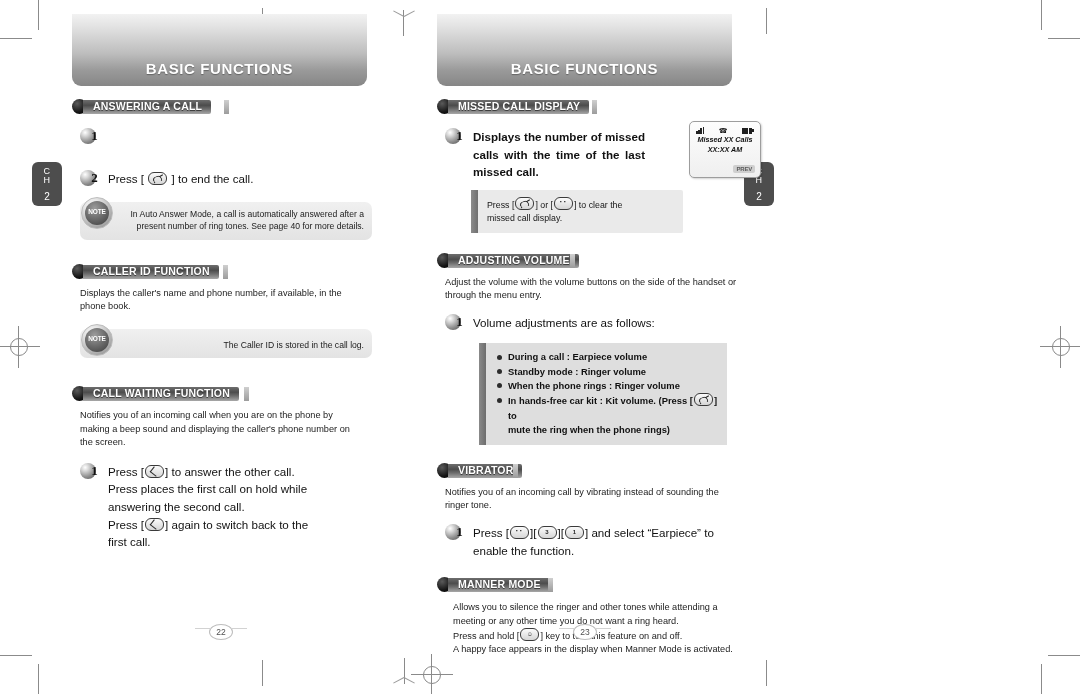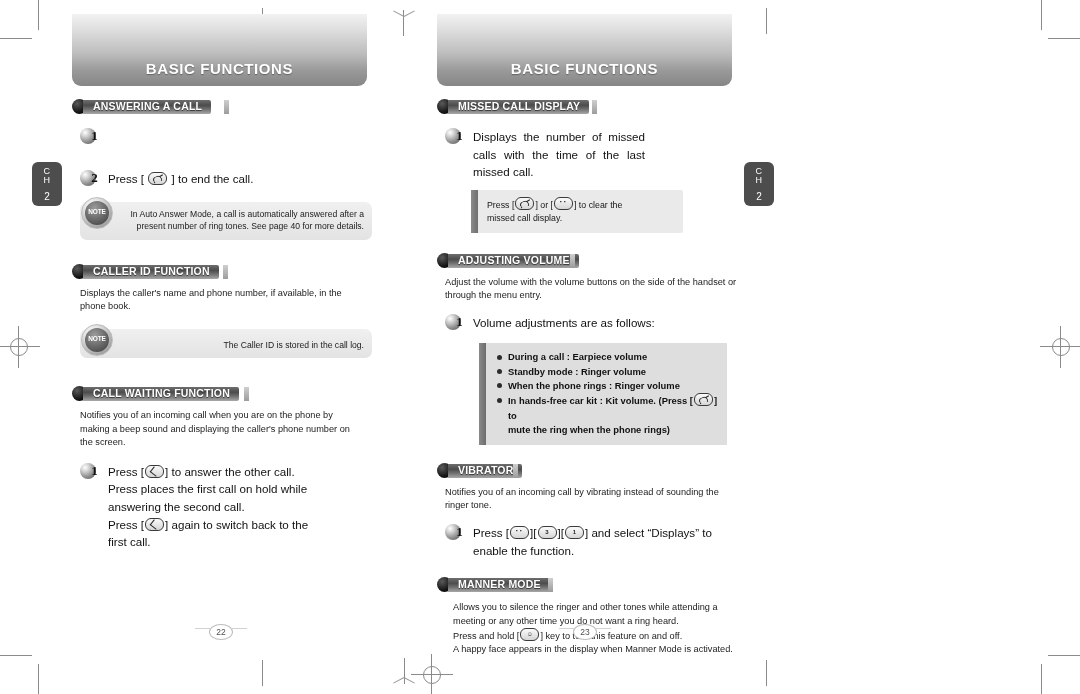--- a/index.html
+++ b/index.html
@@ -386,27 +386,47 @@
 
     <div style="margin-top:13px;position:relative;">
       <div class="sec-head">
         <div class="dot"></div>
         <div class="bar">
           <span>MISSED CALL DISPLAY</span>
         </div>
         <div class="cap" style="left:155px;"></div>
       </div>
 
+      <div class="phone">
+        <div class="statusrow">
+          <span class="sig">
+              <i></i>
+              <i></i>
+              <i></i>
+              <i></i>
+            </span>
+          <span class="phico">☎</span>
+          <span class="bat">
+            <span class="bb"></span>
+              <span class="bb"></span>
+              <span class="bb"></span>
+              <span class="tipb"></span>
+          </span>
+        </div>
+        <div class="l1">Missed XX Calls</div>
+        <div class="l2">XX:XX AM</div>
+        <div class="softkey">PREV</div>
+      </div>
 
       <div class="step" style="margin-top:12px;">
         <div class="ball">
           <div class="sph"></div>
           <div class="num">1</div>
         </div>
-        <div class="txt" style="width:172px;">Displays the number of missed calls with the time of the last missed call.</div>
+        <div class="txt" style="width:172px;font-weight:bold;">Displays the number of missed calls with the time of the last missed call.</div>
       </div>
 
       <div class="tipbox">
         <div class="lbar"></div>
         <div class="ttext">
           <span>Press [</span><span class="key send"></span><span>] or [</span><span class="key dots"></span><span>] to clear the</span><br>
           <span>missed call display.</span>
         </div>
       </div>
     </div>
@@ -452,21 +472,21 @@
         <div class="cap" style="left:76px;"></div>
       </div>
       <div class="small-para" style="width:285px;">Notifies you of an incoming call by vibrating instead of sounding the ringer tone.</div>
 
       <div class="step narrow" style="margin-top:12px;">
         <div class="ball">
           <div class="sph"></div>
           <div class="num">1</div>
         </div>
         <div class="txt" style="width:260px;">
-          <span>Press [</span><span class="key dots"></span><span>][</span><span class="key k3">3</span><span>][</span><span class="key k1">1</span><span>] and select “Displays” to</span><br>
+          <span>Press [</span><span class="key dots"></span><span>][</span><span class="key k3">3</span><span>][</span><span class="key k1">1</span><span>] and select “Earpiece” to</span><br>
           <span>enable the function.</span>
         </div>
       </div>
     </div>
 
     <div style="margin-top:18px;">
       <div class="sec-head">
         <div class="dot"></div>
         <div class="bar">
           <span>MANNER MODE</span>

